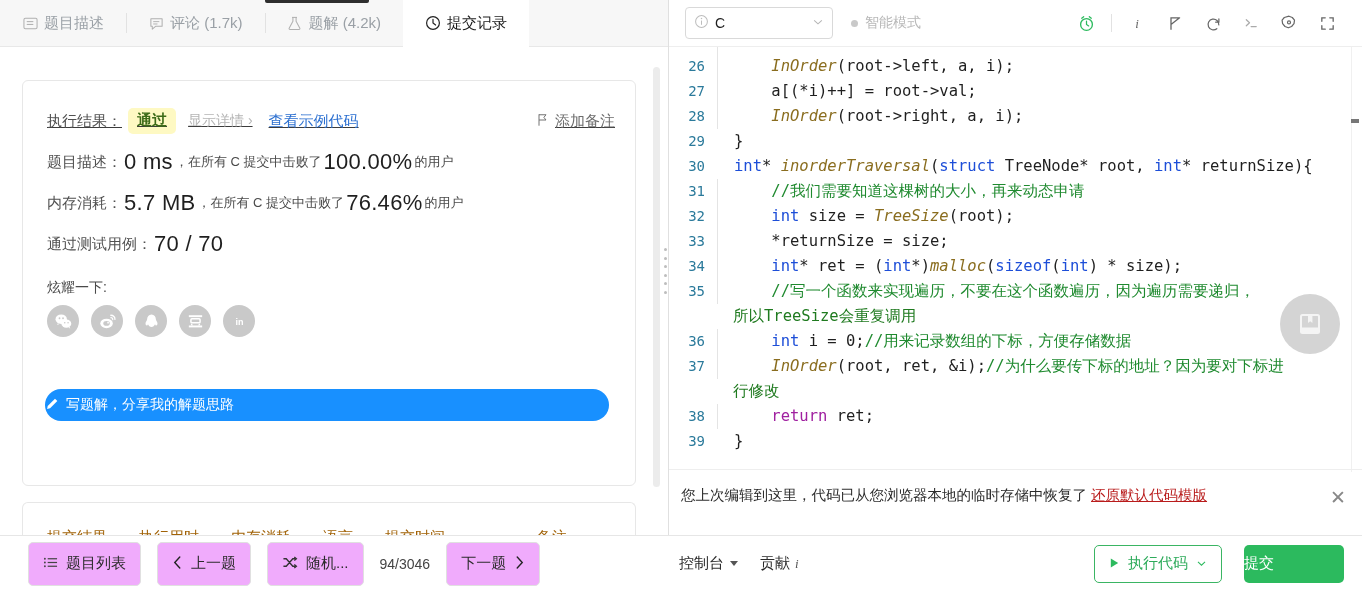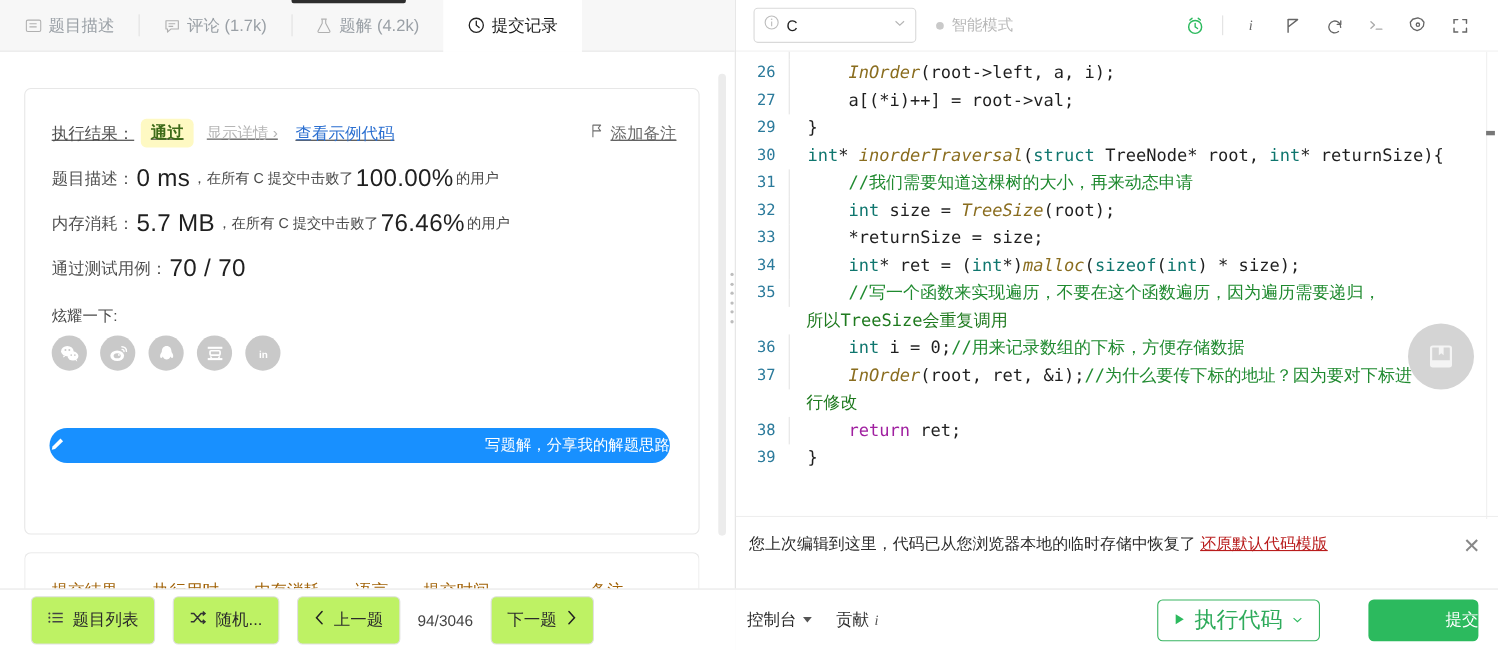--- a/index.html
+++ b/index.html
@@ -59,41 +59,41 @@
   .small-cn { font-size: 13px; color: #4a4a4a; }
 
   .showoff { position: absolute; left: 24px; top: 198px; font-size: 14px; color: #4a4a4a; }
   .socials { position: absolute; left: 24px; top: 224px; display: flex; gap: 12px; }
   .soc { width: 32px; height: 32px; border-radius: 50%; background: #c9c9c9; display: flex; align-items: center; justify-content: center; cursor: pointer; }
   .soc svg { display: block; }
 
   .writebtn {
     position: absolute; left: 22px; top: 308px; width: 564px; height: 32px;
     background: #1890ff; color: #fff; border-radius: 16px;
-    display: flex; align-items: center; justify-content: space-between; gap: 7px;
+    display: flex; align-items: center; justify-content: flex-start; gap: 7px;
     font-size: 14px; cursor: pointer;
   }
 
   .subtable {
     position: absolute; left: 22px; top: 455px; width: 614px; height: 69px;
     background: #fff; border: 1px solid #e7e7e7; border-radius: 6px 6px 0 0; border-bottom: none;
   }
   .thead { display: flex; align-items: center; height: 56px; padding: 0 24px; }
   .th { font-size: 15px; color: #a16207; margin-top: 13px; }
   .tsep { border-bottom: 1px solid #ededed; }
 
   .vscroll { position: absolute; right: 8px; top: 20px; width: 7px; height: 420px; border-radius: 4px; background: #ececec; }
   .hscroll { position: absolute; left: 2px; bottom: 12px; width: 625px; height: 8px; border-radius: 4px; background: #e8e8e8; }
 
   .bottomleft {
     position: absolute; left: 0; bottom: 0; width: 669px; height: 56px;
     background: #fff; border-top: 1px solid #e6e6e6; display: flex; align-items: center; padding-left: 28px; gap: 16px;
   }
   .obtn {
-    height: 44px; border: 1px solid #e0e0e0; border-radius: 5px; background: #bef264;
+    height: 44px; border: 1px solid #e0e0e0; border-radius: 5px; background: #f0abfc;
     display: flex; align-items: center; gap: 8px; padding: 0 14px;
     font-size: 15px; color: #2b2b2b; cursor: pointer;
   }
   .pagecount { font-size: 14px; color: #444; }
 
   
   .draghandle { position: absolute; left: 664px; top: 248px; width: 6px; height: 46px; display: flex; flex-direction: column; justify-content: space-between; }
   .dot { width: 3px; height: 3px; background: #bdbdbd; border-radius: 50%; }
 
   
@@ -114,21 +114,21 @@
   .eicon { width: 38px; height: 34px; display: flex; align-items: center; justify-content: center; cursor: pointer; }
   .vdiv { width: 1px; height: 18px; background: #e2e2e2; margin: 0 6px; }
 
   .codewrap { position: relative; height: 425px; overflow: hidden; background: #fff; }
   .codeinner { position: absolute; left: 0; top: -18px; width: 100%; }
   .cline { display: flex; font-family: "DejaVu Sans Mono", "Liberation Mono", monospace; font-size: 15.5px; line-height: 25px; }
   .gut { width: 48px; text-align: right; padding-right: 12px; color: #2b7a9b; font-size: 14px; flex: none; user-select: none; }
   .ctext { padding-left: 16px; white-space: pre; color: #1f1f1f; border-left: 1px solid transparent; }
   .ctext.ind { border-left: 1px solid #e4e4e4; }
   .cont { padding-left: 16px; color: #1f7a1f; white-space: pre; }
-  .kw { color: #0f766e; text-align: center; }
+  .kw { color: #1d4ed8; text-align: center; }
   .fn { color: #8a6d1f; font-style: italic; }
   .cm { color: #1f8a2f; }
   .ret { color: #a020a0; }
   .num { color: #1f1f1f; }
 
   .edscroll { position: absolute; right: 3px; top: 0; width: 8px; height: 425px; background: #fff; border-left: 1px solid #f0f0f0; }
   .edthumb { position: absolute; right: 3px; top: 72px; width: 8px; height: 4px; background: #777; }
 
   .bookmark {
     position: absolute; right: 22px; bottom: 118px; width: 60px; height: 60px;
@@ -145,25 +145,25 @@
 
   .bottomright {
     position: absolute; left: 0; bottom: 0; width: 693px; height: 56px;
     border-top: 1px solid #e6e6e6; display: flex; align-items: center; padding: 0 18px 0 10px; gap: 22px; background: #fff;
   }
   .conbtn { font-size: 15px; color: #2b2b2b; display: flex; align-items: center; gap: 6px; cursor: pointer; }
   .caret { width: 0; height: 0; border-left: 4px solid transparent; border-right: 4px solid transparent; border-top: 5px solid #555; }
   .contrib { font-size: 15px; color: #2b2b2b; display: flex; align-items: center; gap: 5px; cursor: pointer; }
   .runbtn {
     margin-left: auto; height: 38px; border: 1px solid #3ab563; border-radius: 5px; background: #fff;
-    color: #2eab5b; display: flex; align-items: center; gap: 8px; padding: 0 14px; font-size: 20px; cursor: pointer;
+    color: #2eab5b; display: flex; align-items: center; gap: 8px; padding: 0 14px; font-size: 15px; cursor: pointer;
   }
   .submitbtn {
     height: 38px; width: 100px; border-radius: 5px; background: #2cba5e; color: #fff;
-    display: flex; align-items: center; justify-content: flex-end; font-size: 15px; cursor: pointer; margin-left: 22px;
+    display: flex; align-items: center; justify-content: flex-start; font-size: 15px; cursor: pointer;
   }
 </style>
 </head>
 <body>
 
 <div class="app">
 
   <div class="left">
 
     <div class="tabbar">
@@ -330,34 +330,34 @@
               <circle cx="2" cy="12" r="1" fill="#444"></circle>
               <line x1="5" y1="4" x2="15" y2="4" stroke="#444" stroke-width="1.3"></line>
               <line x1="5" y1="8" x2="15" y2="8" stroke="#444" stroke-width="1.3"></line>
               <line x1="5" y1="12" x2="15" y2="12" stroke="#444" stroke-width="1.3"></line>
             </svg>
         </span>
         <span>题目列表</span>
       </div>
       <div class="obtn">
         <span>
+          <svg width="11" height="15" viewBox="0 0 12 16">
+              <path d="M8.5 2L3 8l5.5 6" fill="none" stroke="#222" stroke-width="1.5" stroke-linecap="round"></path>
+            </svg>
+        </span>
+        <span>上一题</span>
+      </div>
+      <div class="obtn">
+        <span>
           <svg width="16" height="15" viewBox="0 0 16 16">
               <path d="M1 4h3l7 8h3M1 12h3l7-8h3" fill="none" stroke="#333" stroke-width="1.4"></path>
               <path d="M12.6 2.2L14.8 4l-2.2 1.8M12.6 10.2L14.8 12l-2.2 1.8" fill="none" stroke="#333" stroke-width="1.4"></path>
             </svg>
         </span>
         <span>随机...</span>
-      </div>
-      <div class="obtn">
-        <span>
-          <svg width="11" height="15" viewBox="0 0 12 16">
-              <path d="M8.5 2L3 8l5.5 6" fill="none" stroke="#222" stroke-width="1.5" stroke-linecap="round"></path>
-            </svg>
-        </span>
-        <span>上一题</span>
       </div>
       <span class="pagecount">94/3046</span>
       <div class="obtn">
         <span>下一题</span>
         <span>
           <svg width="11" height="15" viewBox="0 0 12 16">
               <path d="M3.5 2L9 8l-5.5 6" fill="none" stroke="#222" stroke-width="1.5" stroke-linecap="round"></path>
             </svg>
         </span>
       </div>
@@ -449,20 +449,24 @@
           </div>
           <div class="cline">
             <span class="gut">26</span>
             <span class="ctext ind"><span>    </span><span class="fn">InOrder</span><span>(root-&gt;left, a, i);</span></span>
           </div>
           <div class="cline">
             <span class="gut">27</span>
             <span class="ctext ind"><span>    a[(*i)++] = root-&gt;val;</span></span>
           </div>
           <div class="cline">
+            <span class="gut">28</span>
+            <span class="ctext ind"><span>    </span><span class="fn">InOrder</span><span>(root-&gt;right, a, i);</span></span>
+          </div>
+          <div class="cline">
             <span class="gut">29</span>
             <span class="ctext"><span>}</span></span>
           </div>
           <div class="cline">
             <span class="gut">30</span>
             <span class="ctext"><span class="kw">int</span><span>* </span><span class="fn">inorderTraversal</span><span>(</span><span class="kw">struct</span><span> TreeNode* root, </span><span class="kw">int</span><span>* returnSize){</span></span>
           </div>
           <div class="cline">
             <span class="gut">31</span>
             <span class="ctext ind"><span class="cm">    //我们需要知道这棵树的大小，再来动态申请</span></span>

